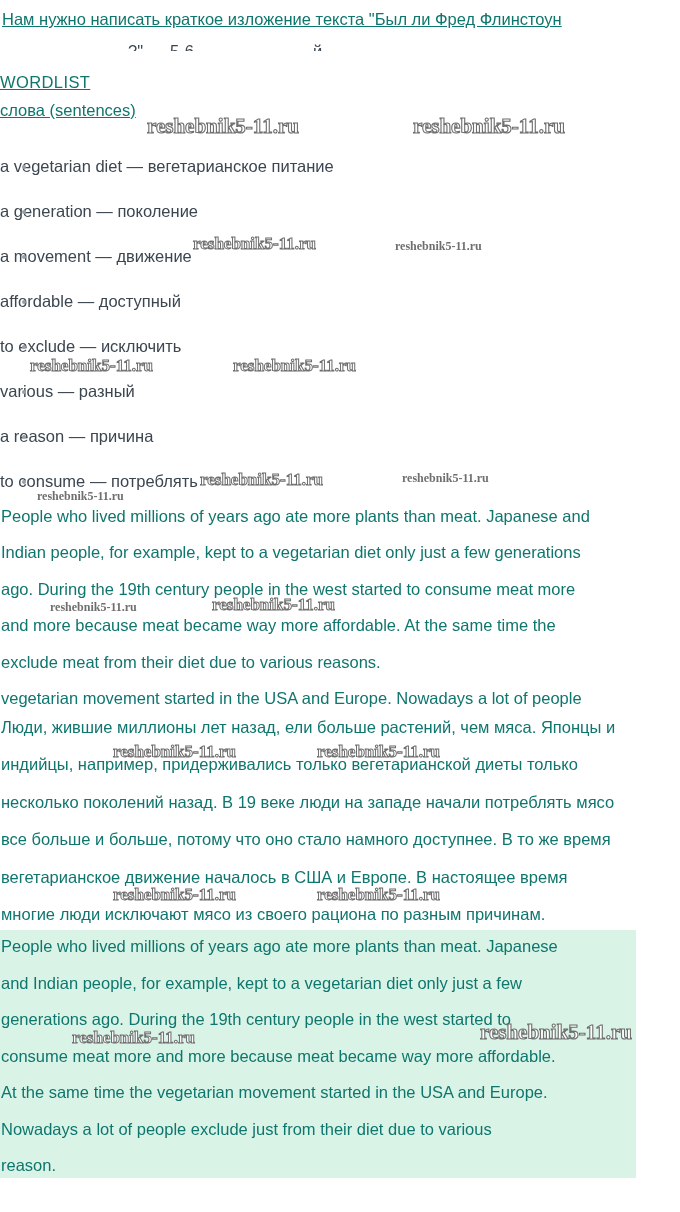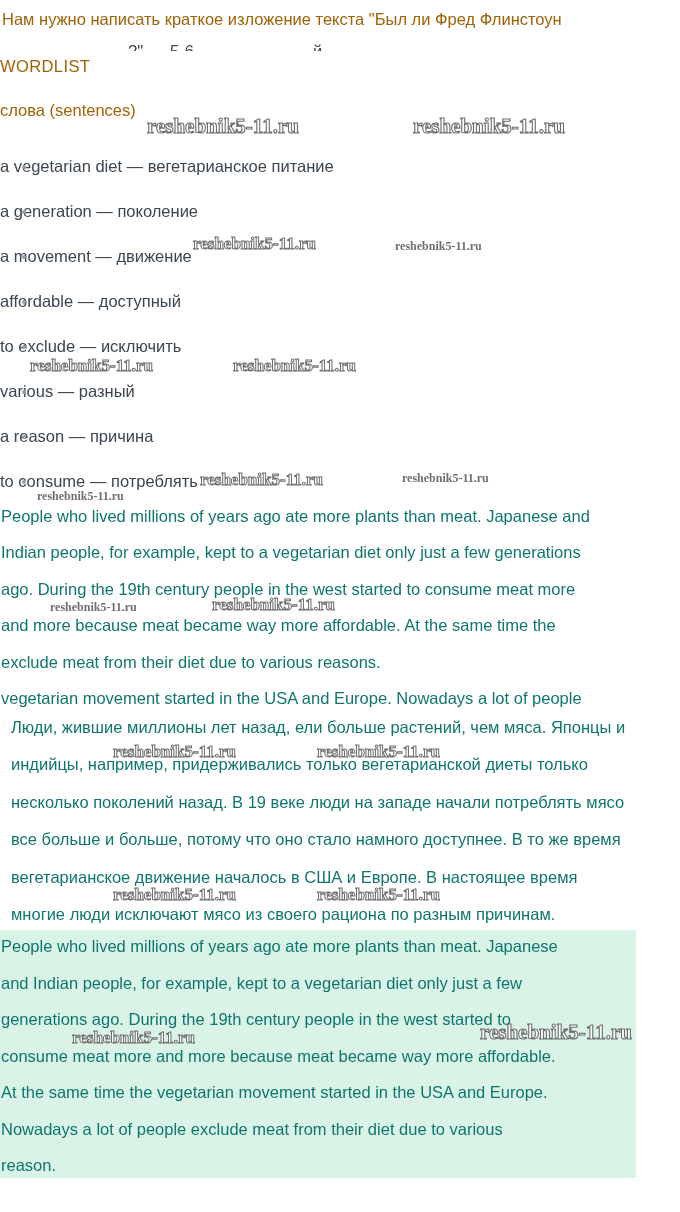--- a/index.html
+++ b/index.html
@@ -9,22 +9,23 @@
     height: 1212px;
     background: #ffffff;
     overflow: hidden;
     font-family: "Liberation Sans", sans-serif;
     color: #3b4650;
   }
   .txt {
     position: absolute;
     white-space: nowrap;
     font-size: 16.5px;
-    color: #a16207;
+    color: #0f766e;
     line-height: 20px;
+    text-decoration: underline;
   }
   .heading { letter-spacing: 0.4px; }
 
   
   .frag-line {
     position: absolute;
     top: 42px; left: 0;
     width: 680px; height: 9px;
     overflow: hidden;
   }
@@ -58,21 +59,21 @@
   }
 
   
   .para { position: absolute; left: 1px; }
   .para .pline {
     white-space: nowrap;
     font-size: 16.5px;
     color: #0f766e;
   }
   .para-en .pline { line-height: 36.4px; }
-  .para-ru .pline { line-height: 37.4px; padding-left: 10px; }
+  .para-ru .pline { line-height: 37.4px; }
   .para-sum .pline { line-height: 36.5px; }
 
   .highlight-block {
     position: absolute;
     top: 930px; left: 0;
     width: 636px; height: 248px;
   }
 
   
   .wm {
@@ -103,21 +104,21 @@
 <div class="page">
 
   <div class="txt" style="top:9px; left:2px;">Нам нужно написать краткое изложение текста "Был ли Фред Флинстоун</div>
 
   <div class="frag-line">
     <span class="frag" style="left:128px;">?"</span>
     <span class="frag" style="left:170px;">5-6</span>
     <span class="frag" style="left:313px;">й</span>
   </div>
 
-  <div class="txt heading" style="top:56px; left:0;">WORDLIST</div>
+  <div class="txt heading" style="top:72px; left:0;">WORDLIST</div>
   <div class="txt" style="top:100px; left:0;">слова (sentences)</div>
 
   <ul class="wordlist">
     <li>a vegetarian diet — вегетарианское питание</li>
     <li>a generation — поколение</li>
     <li>a movement — движение</li>
     <li>affordable — доступный</li>
     <li>to exclude — исключить</li>
     <li>various — разный</li>
     <li>a reason — причина</li>
@@ -142,21 +143,21 @@
     <div class="pline">многие люди исключают мясо из своего рациона по разным причинам.</div>
   </div>
 
   <div class="highlight-block" style="background-color: rgb(217, 244, 230);"></div>
   <div class="para para-sum" style="top:928px;">
     <div class="pline">People who lived millions of years ago ate more plants than meat. Japanese</div>
     <div class="pline">and Indian people, for example, kept to a vegetarian diet only just a few</div>
     <div class="pline">generations ago. During the 19th century people in the west started to</div>
     <div class="pline">consume meat more and more because meat became way more affordable.</div>
     <div class="pline">At the same time the vegetarian movement started in the USA and Europe.</div>
-    <div class="pline">Nowadays a lot of people exclude meat from their diet due to various</div>
+    <div class="pline">Nowadays a lot of people exclude just from their diet due to various</div>
     <div class="pline">reason.</div>
   </div>
 
   <span class="wm wm-l" style="left:147px; top:116px;">reshebnik5-11.ru</span>
   <span class="wm wm-l" style="left:413px; top:116px;">reshebnik5-11.ru</span>
   <span class="wm wm-m" style="left:193px; top:235px;">reshebnik5-11.ru</span>
   <span class="wm wm-s" style="left:395px; top:240px;">reshebnik5-11.ru</span>
   <span class="wm wm-m" style="left:30px;  top:357px;">reshebnik5-11.ru</span>
   <span class="wm wm-m" style="left:233px; top:357px;">reshebnik5-11.ru</span>
   <span class="wm wm-m" style="left:200px; top:471px;">reshebnik5-11.ru</span>

